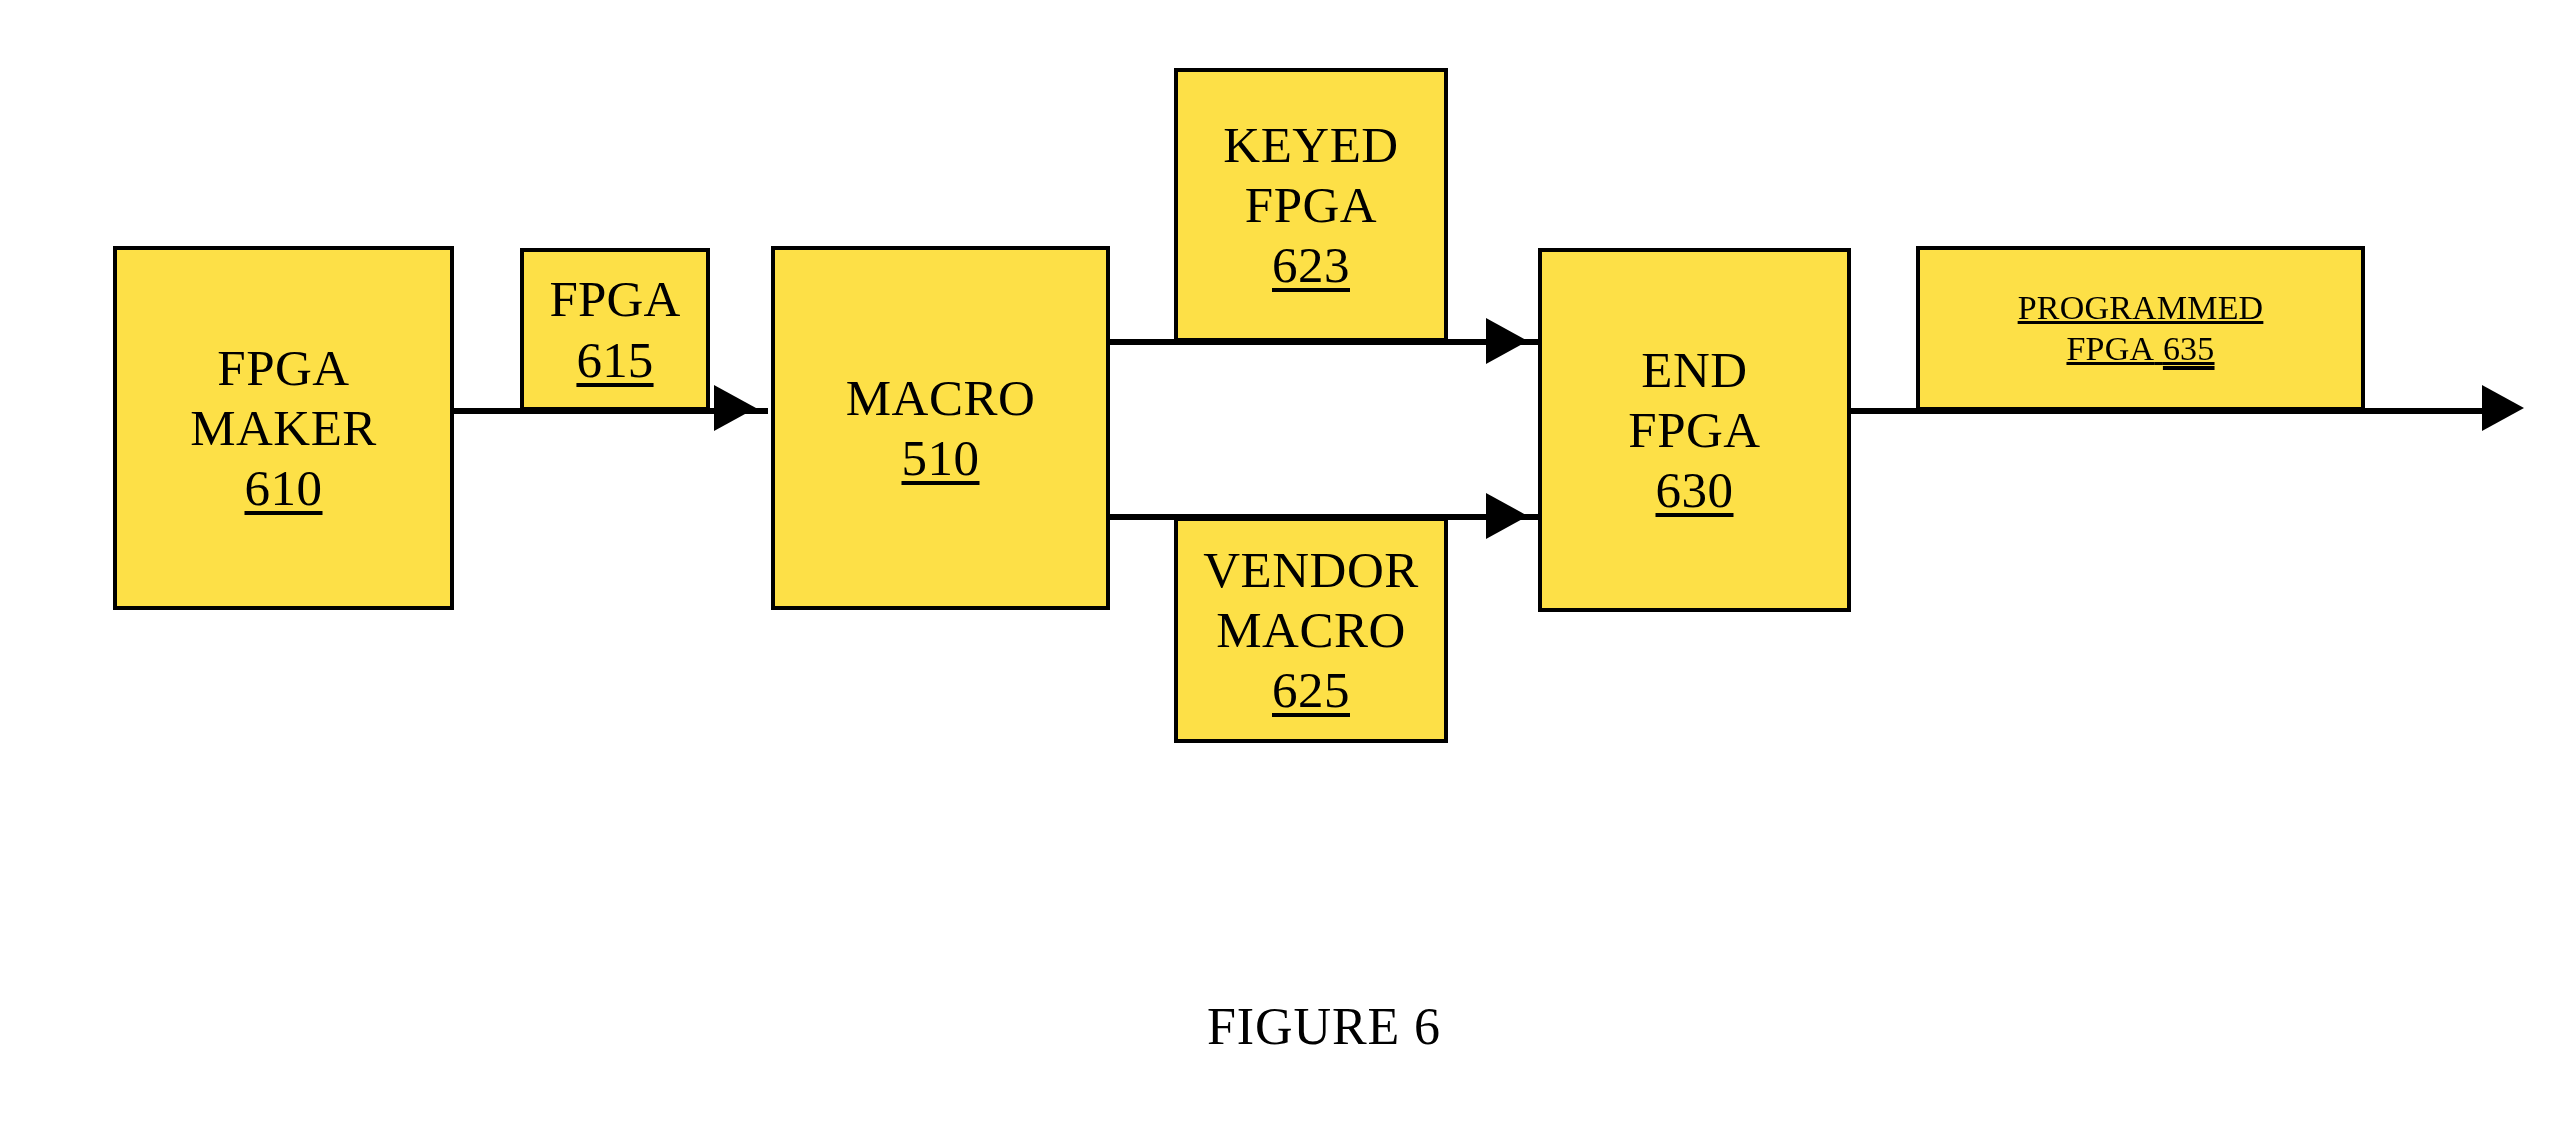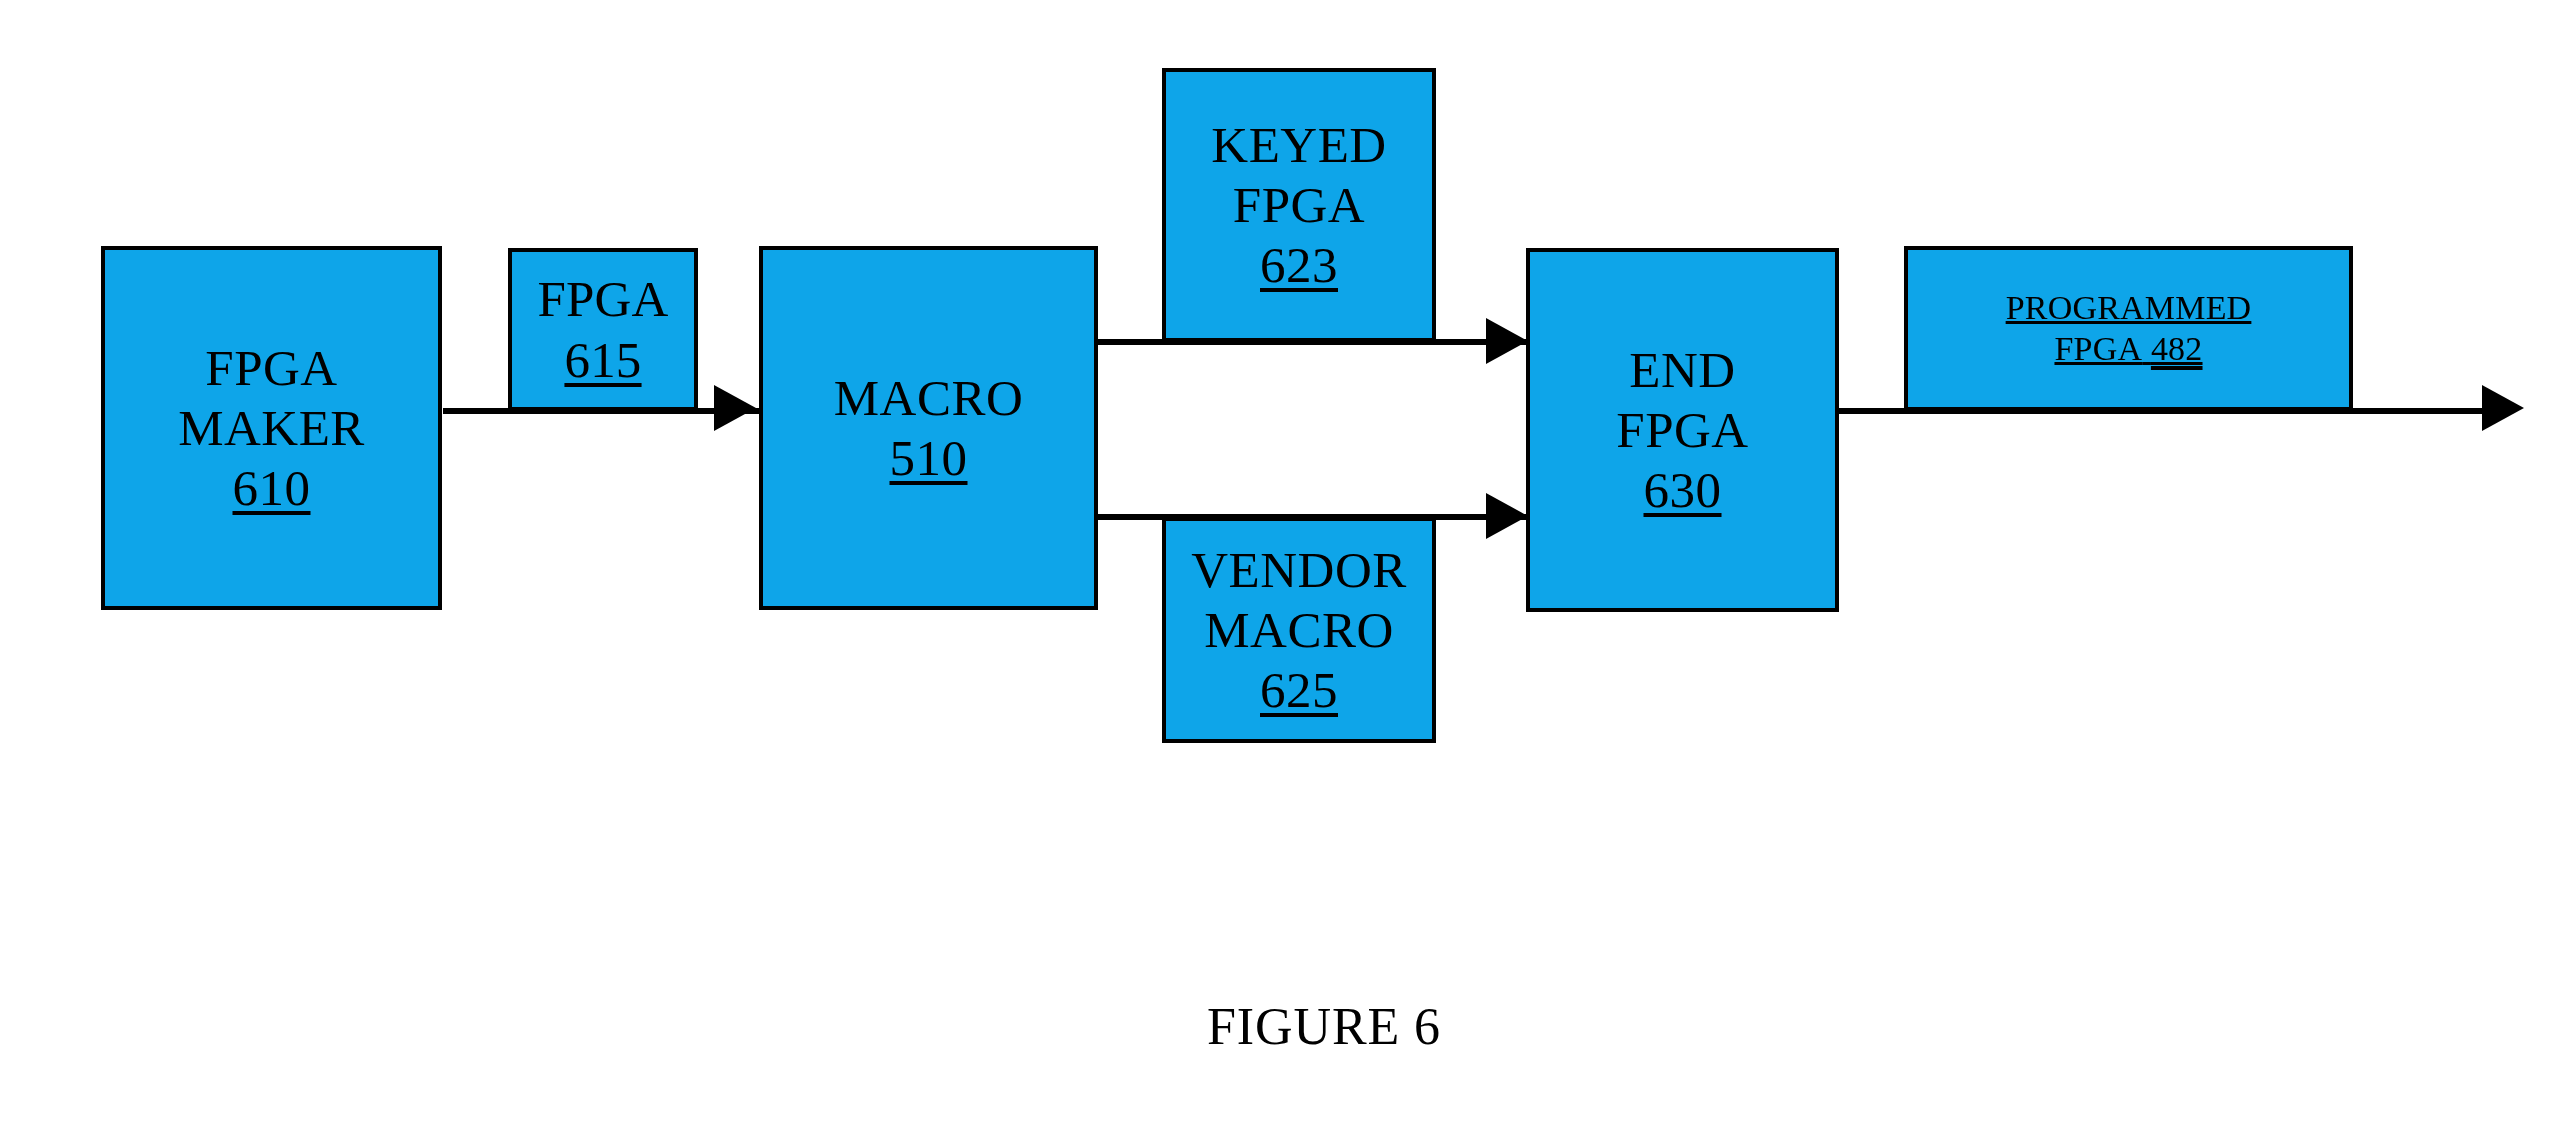--- a/index.html
+++ b/index.html
@@ -18,28 +18,29 @@
     height: 1143px;
     background: #ffffff;
     overflow: hidden;
   }
 
   
   .node {
     position: absolute;
     box-sizing: border-box;
     border: 4.5px solid #000000;
-    background: #0ea5e9;
+    background: #fde047;
     display: flex;
     flex-direction: column;
     align-items: center;
     justify-content: center;
     text-align: center;
     line-height: 1.18;
     z-index: 3;
+    margin-left: 12px;
   }
   .node .line {
     display: block;
     white-space: nowrap;
     letter-spacing: 0.5px;
   }
   .ref {
     text-decoration: underline;
     text-underline-offset: 6.3px;
     text-decoration-thickness: 3.6px;
@@ -148,19 +149,19 @@
     <span class="line">END</span>
     <span class="line">FPGA</span>
     <span class="line ref">630</span>
   </div>
 
   <div class="hline" id="conn-user-out-line"></div>
   <div class="arrowhead" id="conn-user-out-head"></div>
 
   <div class="node" id="node-programmed">
     <span class="line">PROGRAMMED</span>
-    <span class="line"><span>FPGA</span>&nbsp;<span class="ref">482</span></span>
+    <span class="line"><span>FPGA</span>&nbsp;<span class="ref">635</span></span>
   </div>
 
   <div id="figure-caption">FIGURE 6</div>
 
 </div>
 
 
 </body></html>

